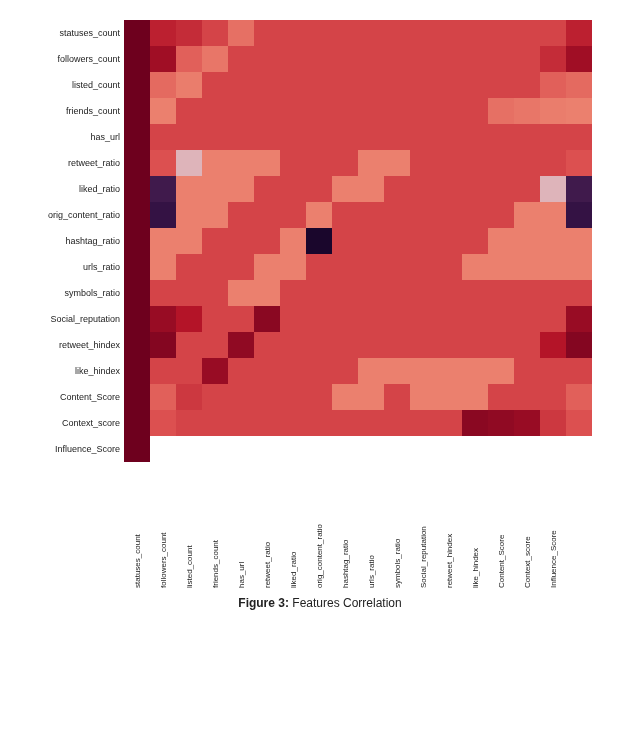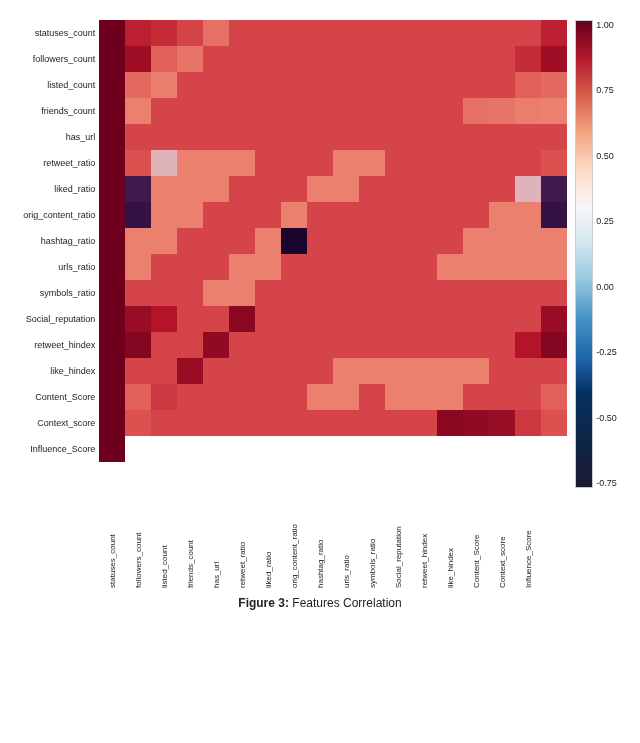--- a/index.html
+++ b/index.html
@@ -426,33 +426,20 @@
           <div class="cell" style="background-color: rgb(212, 68, 72);"></div>
           <div class="cell" style="background-color: rgb(212, 68, 72);"></div>
           <div class="cell" style="background-color: rgb(138, 8, 34);"></div>
           <div class="cell" style="background-color: rgb(144, 10, 35);"></div>
           <div class="cell" style="background-color: rgb(152, 12, 36);"></div>
           <div class="cell" style="background-color: rgb(204, 56, 64);"></div>
           <div class="cell" style="background-color: rgb(220, 80, 80);"></div>
           <div class="cell" style="background-color: rgb(110, 0, 30);"></div>
         </div>
 
-      <div class="colorbar-container">
-        <div class="colorbar"></div>
-        <div class="colorbar-labels" id="colorbar-labels">
-            <span class="colorbar-label">1.00</span>
-            <span class="colorbar-label">0.75</span>
-            <span class="colorbar-label">0.50</span>
-            <span class="colorbar-label">0.25</span>
-            <span class="colorbar-label">0.00</span>
-            <span class="colorbar-label">-0.25</span>
-            <span class="colorbar-label">-0.50</span>
-            <span class="colorbar-label">-0.75</span>
-          </div>
-      </div>
     </div>
 
     <div class="x-labels-area" id="x-labels-container">
         <div class="x-label-wrapper">
           <span class="x-label">statuses_count</span>
         </div>
         <div class="x-label-wrapper">
           <span class="x-label">followers_count</span>
         </div>
         <div class="x-label-wrapper">

